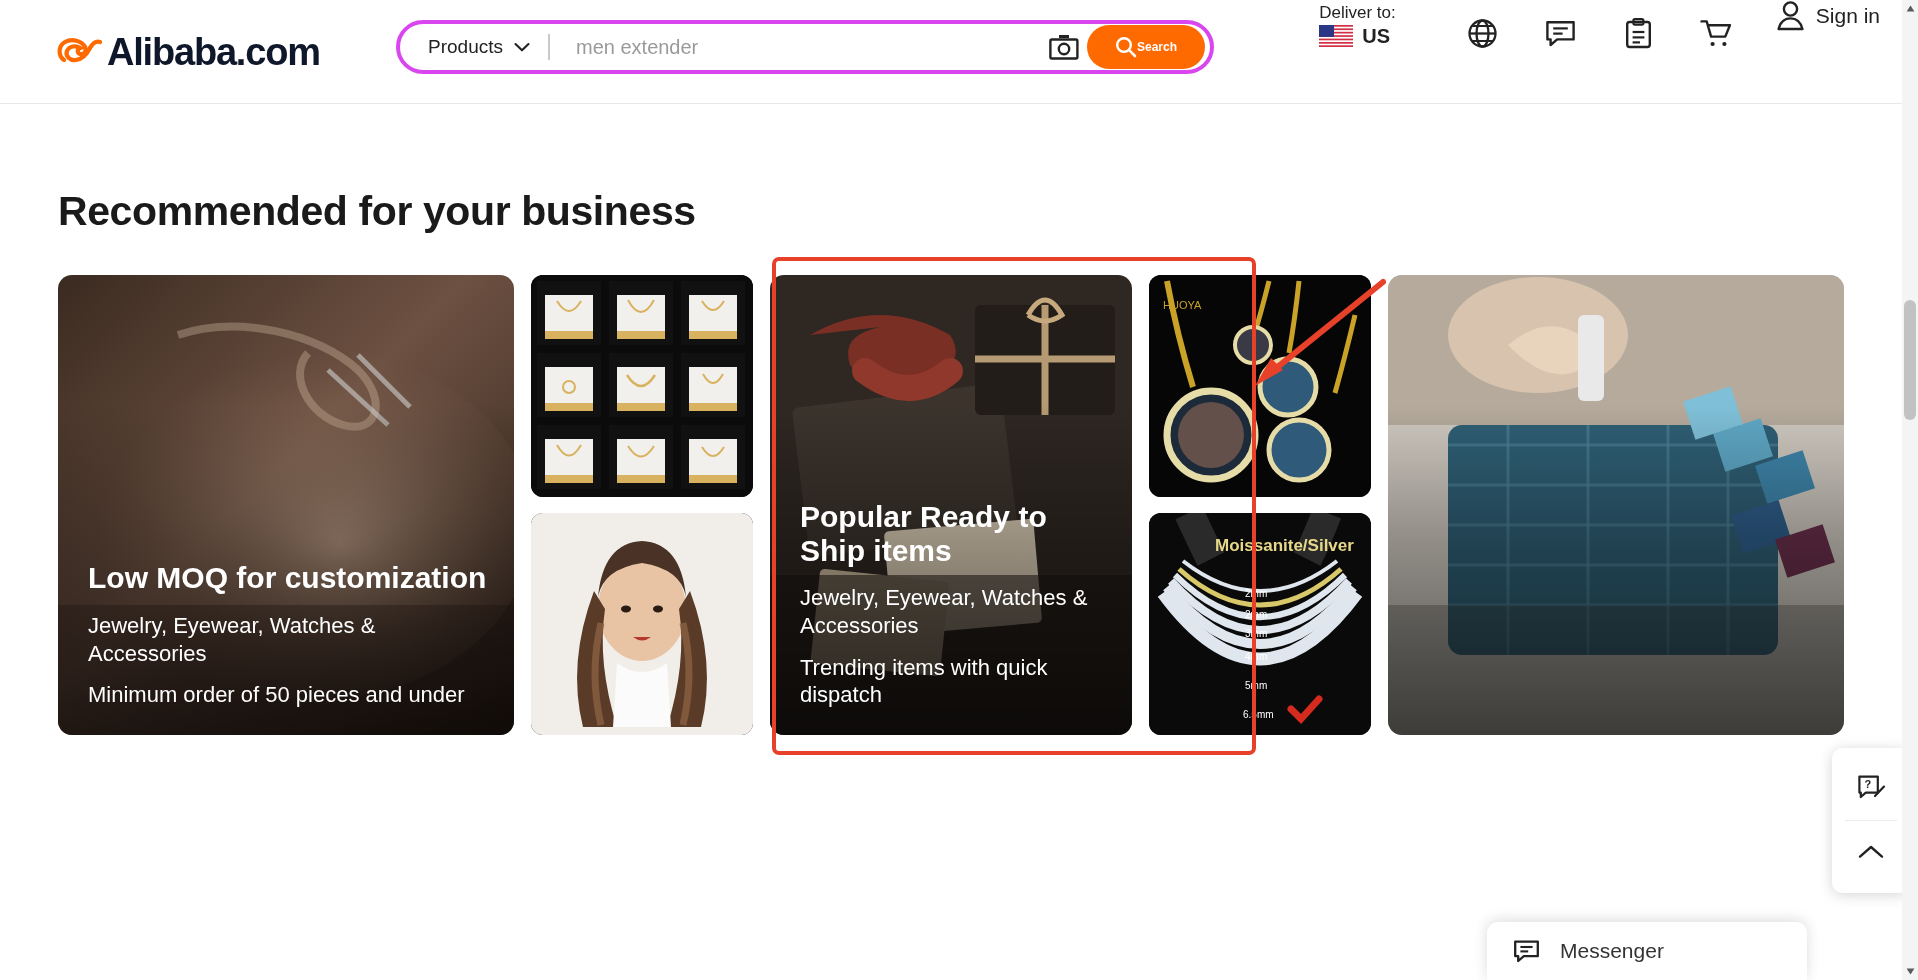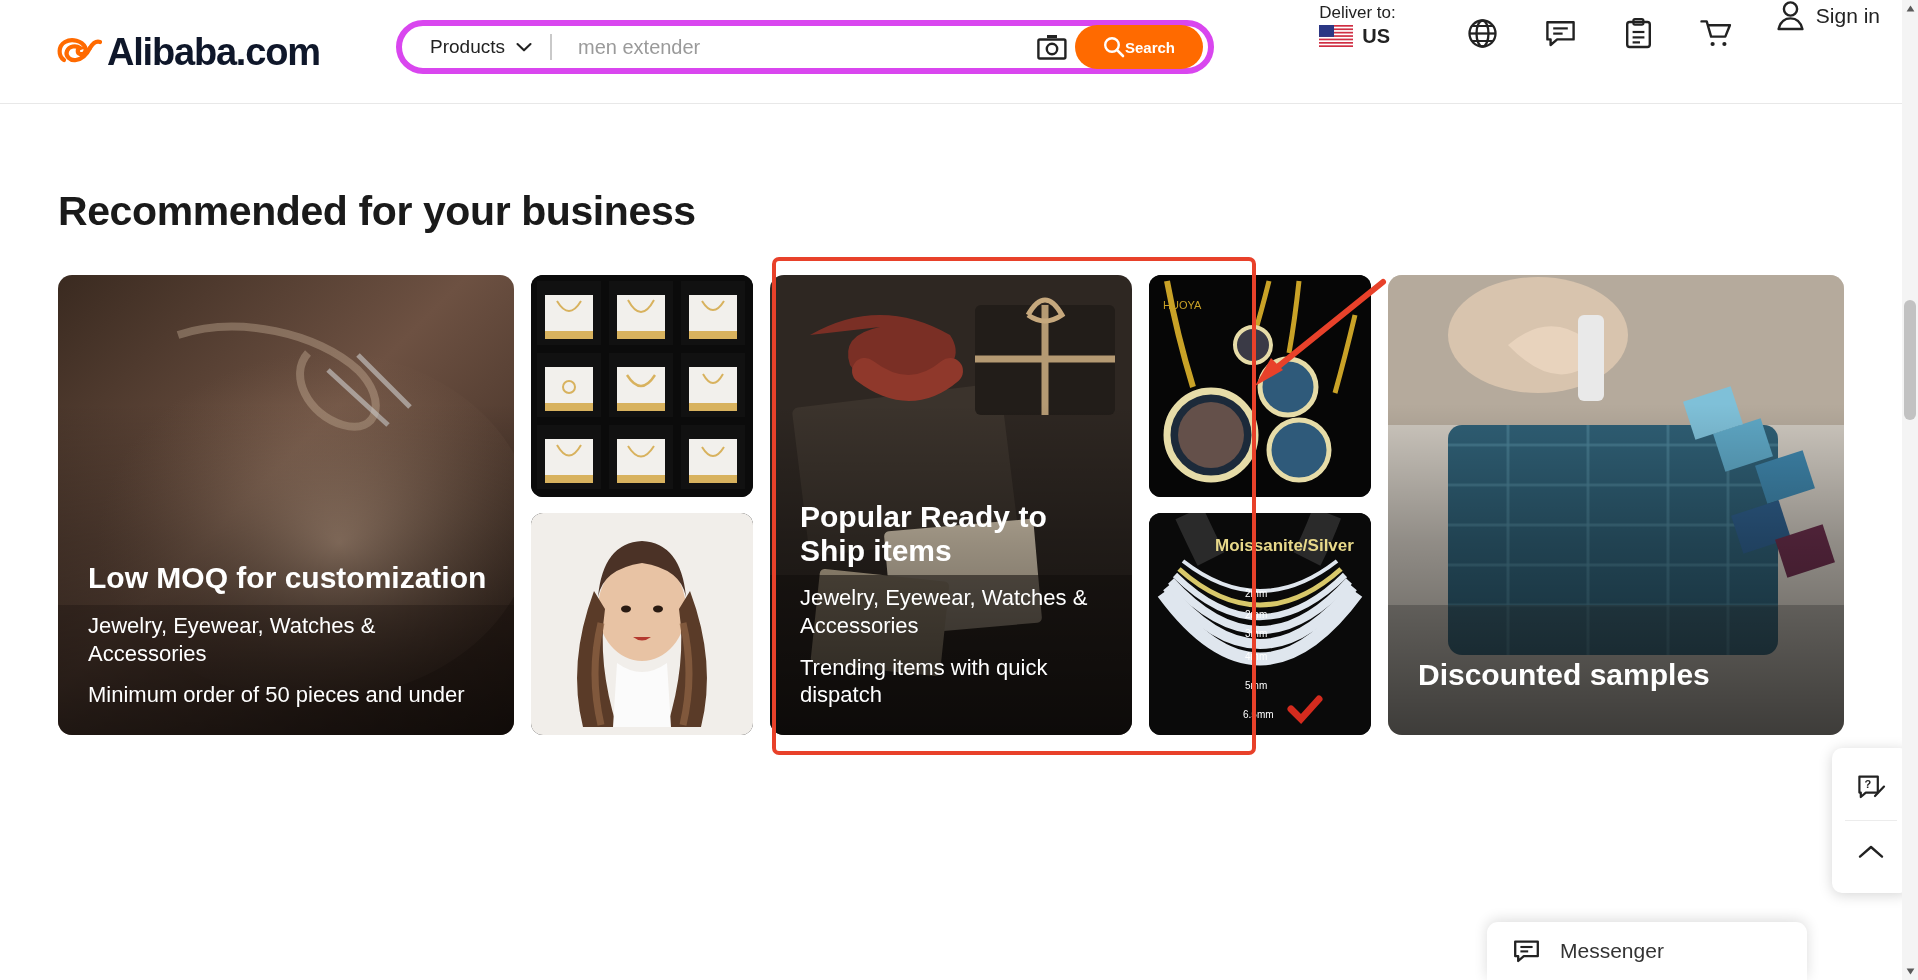--- a/index.html
+++ b/index.html
@@ -35,21 +35,21 @@
     font-weight: bold;
     color: #0f172a;
     letter-spacing: -1.2px;
     line-height: 1;
   }
 
   
   .searchbar {
     position: absolute; left: 396px; top: 20px;
     width: 818px; height: 54px;
-    border: 6px solid #d946ef; border-radius: 27px;
+    border: 4px solid #d946ef; border-radius: 27px;
     background: #fff;
     display: flex; align-items: center;
   }
   .cat-select {
     display: flex; align-items: center; gap: 11px;
     padding: 0 18px 0 28px;
     height: 100%;
     cursor: pointer;
     white-space: nowrap;
   }
@@ -66,21 +66,21 @@
   .search-input::placeholder { color: #9a9a9a; }
   .cam-btn {
     width: 46px; height: 46px;
     display: flex; align-items: center; justify-content: center;
     background: none; border: none; cursor: pointer;
   }
   .search-btn {
     display: flex; align-items: center; justify-content: center; gap: 0;
     height: 44px; margin-right: 5px; padding: 0 28px;
     background: #FF6A00; border: none; border-radius: 22px;
-    color: #fff; font-size: 15px; font-weight: bold;
+    color: #fff; font-size: 12px; font-weight: bold;
     font-family: "Liberation Sans", sans-serif;
     cursor: pointer;
   }
 
   
   .header-right {
     position: absolute; right: 38px; top: 0; height: 104px;
     display: flex; align-items: flex-start; gap: 12px;
   }
   .deliver {
@@ -512,21 +512,20 @@
           <rect x="372" y="182" width="50" height="40" fill="#3f86ac" transform="rotate(-18 397 202)"></rect>
           <rect x="348" y="232" width="50" height="40" fill="#2f5f8c" transform="rotate(-18 373 252)"></rect>
           <rect x="392" y="256" width="50" height="40" fill="#6b2f4c" transform="rotate(-18 417 276)"></rect>
           <rect x="300" y="118" width="50" height="40" fill="#7fc0d8" transform="rotate(-18 325 138)"></rect>
         </g>
         <rect x="190" y="40" width="26" height="86" rx="6" fill="#e9e9e9"></rect>
         <rect y="330" width="456" height="130" fill="#3a3a38" opacity="0.3"></rect>
       </svg>
       <div class="shade"></div>
       <div class="card-text">
-        <div class="card-h">Discounted samples</div>
       </div>
     </div>
 
     <div class="annot-box"></div>
   </div>
 
   <svg class="annot-arrow" viewBox="0 0 160 120">
     <line x1="148" y1="8" x2="34" y2="100" stroke="#E8412A" stroke-width="6" stroke-linecap="round"></line>
     <path d="M20 112 L48 96 L36 84 z" fill="#E8412A"></path>
   </svg>

